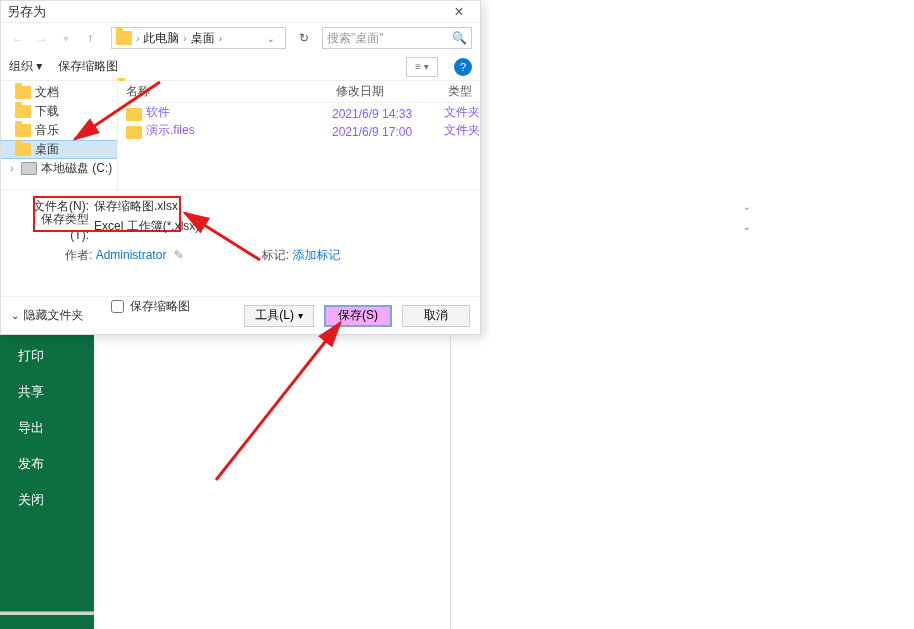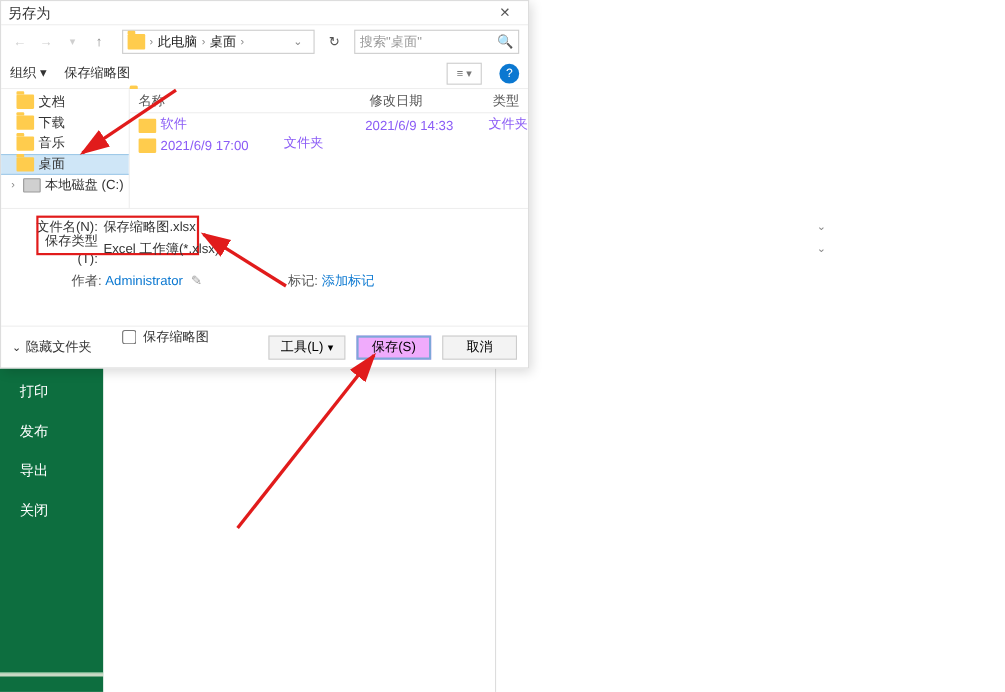--- a/index.html
+++ b/index.html
@@ -92,22 +92,23 @@
     
     
     .anno { position: absolute; pointer-events: none; }
     svg.arrows { position: absolute; left: 0; top: 0; pointer-events: none; }
   </style>
 </head>
 <body>
 
 <div class="excel-sidebar" style="padding-top: 338px;">
   <div class="sidebar-item">打印</div>
+  <div class="sidebar-item">共享</div>
+  <div class="sidebar-item">导出</div>
   <div class="sidebar-item">发布</div>
-  <div class="sidebar-item">导出</div>
   <div class="sidebar-item">关闭</div>
   <div class="excel-bottom-bar"></div>
 </div>
 
 <div class="app-title">
   <span>演示.htm</span>
   <span class="dash">-</span>
   <span>Excel</span>
 </div>
 
@@ -182,20 +183,21 @@
         <div class="col col-type">类型</div>
       </div>
       <div class="list-row">
         <span class="ico folder"></span>
         <span class="cell-name">软件</span>
         <span class="cell-date">2021/6/9 14:33</span>
         <span>文件夹</span>
       </div>
       <div class="list-row">
         <span class="ico folder"></span>
+        <span class="cell-name">演示.files</span>
         <span class="cell-date">2021/6/9 17:00</span>
         <span>文件夹</span>
       </div>
     </div>
   </div>
 
   <div class="inputs-area">
     <div class="red-box anno"></div>
     <div class="input-row">
       <span class="label">文件名(N):</span>

